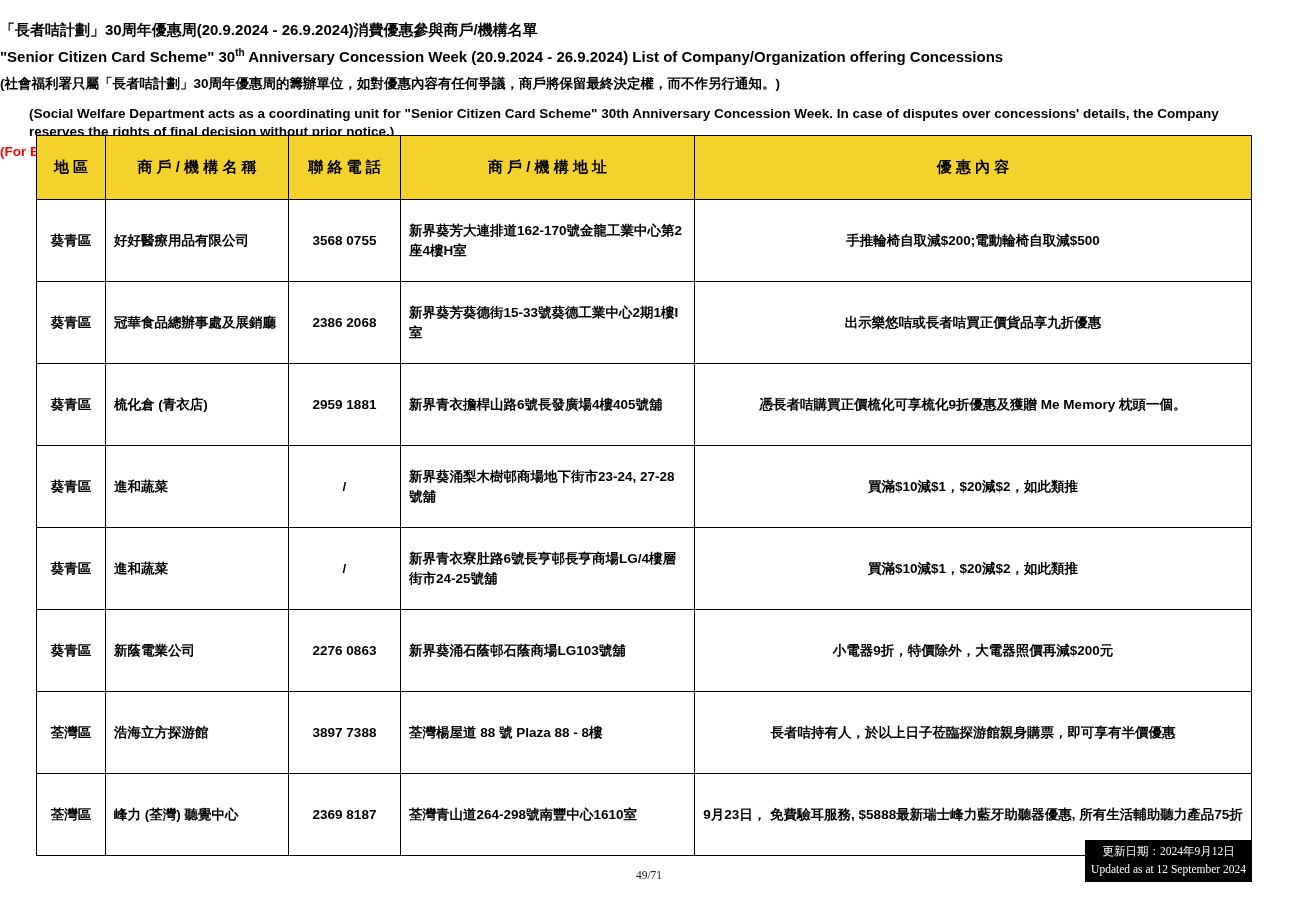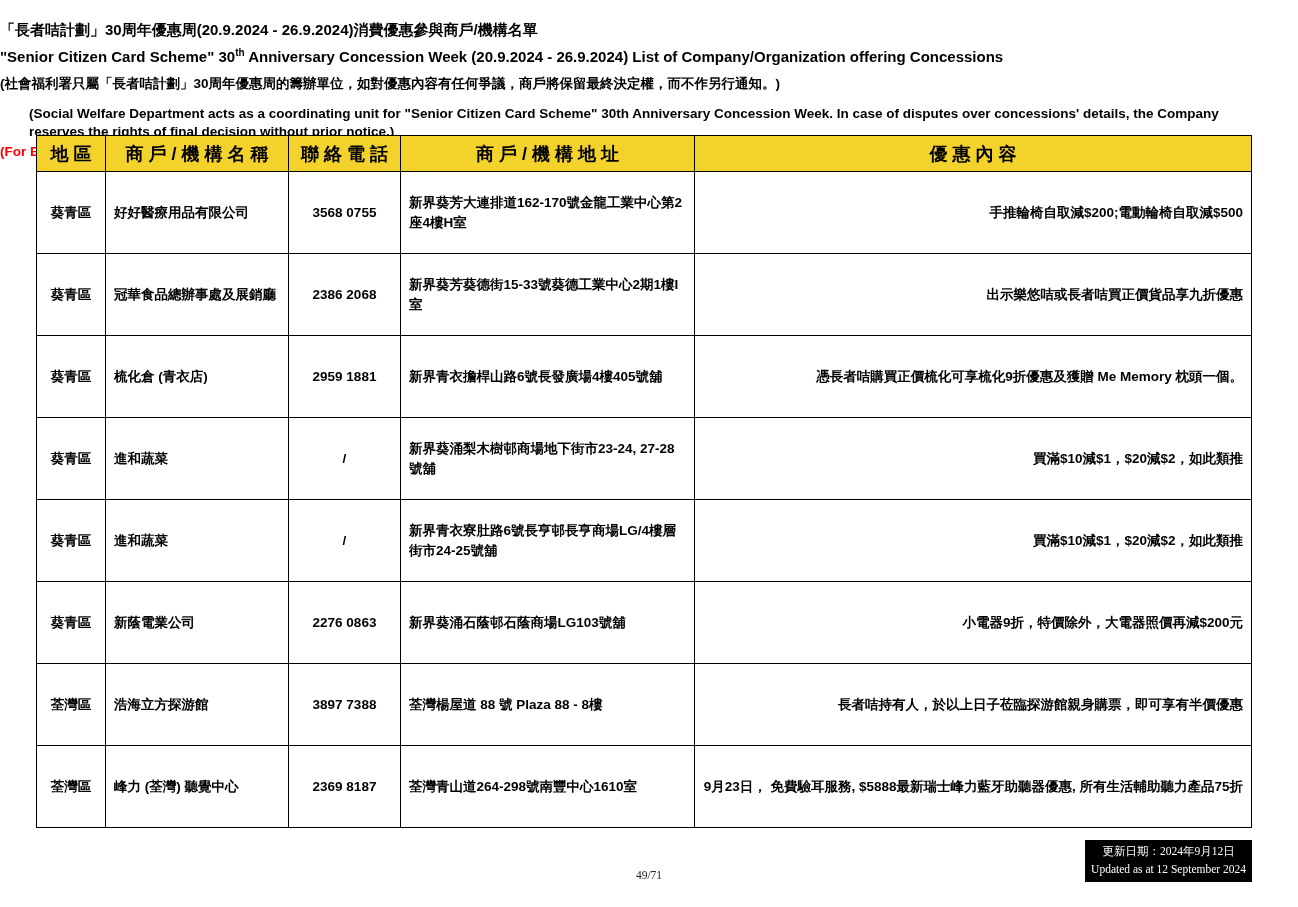--- a/index.html
+++ b/index.html
@@ -34,36 +34,36 @@
   }
   .concession-table th, .concession-table td {
     border: 1.6px solid #000;
     font-weight: bold;
     vertical-align: middle;
     padding: 4px 8px;
     overflow: hidden;
   }
   .concession-table th {
     background: #f3d22c;
-    height: 36px;
-    font-size: 18px;
+    height: 64px;
+    font-size: 15px;
     text-align: center;
     padding: 4px 2px;
   }
   .concession-table td { height: 82px; font-size: 13.5px; line-height: 1.45; }
   .col-region  { width: 69px; }
   .col-name    { width: 183px; }
   .col-phone   { width: 112px; }
   .col-address { width: 294px; }
   .col-offer   { width: 557px; }
   td.cell-region { text-align: center; padding: 20px 4px; }
   td.cell-name   { text-align: left; }
   td.cell-phone  { text-align: center; }
   td.cell-address{ text-align: left; margin-left: 24px; }
-  td.cell-offer  { text-align: right; }
+  td.cell-offer  { text-align: center; }
 
   .page-number {
     position: absolute;
     left: 0; right: 0;
     bottom: 26px;
     text-align: center;
     font-family: "Liberation Serif", "DejaVu Serif", serif;
     font-size: 11.5px;
     color: #222;
   }

